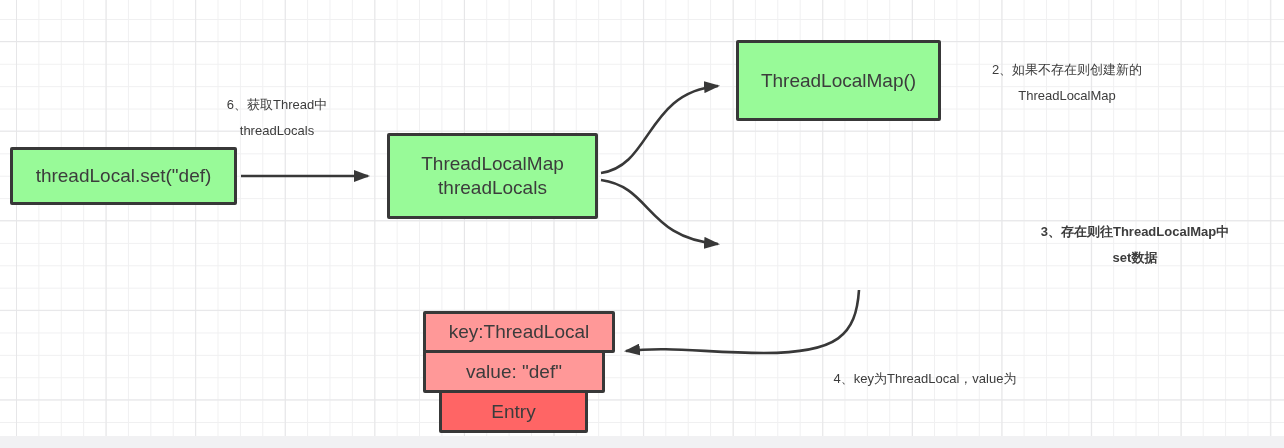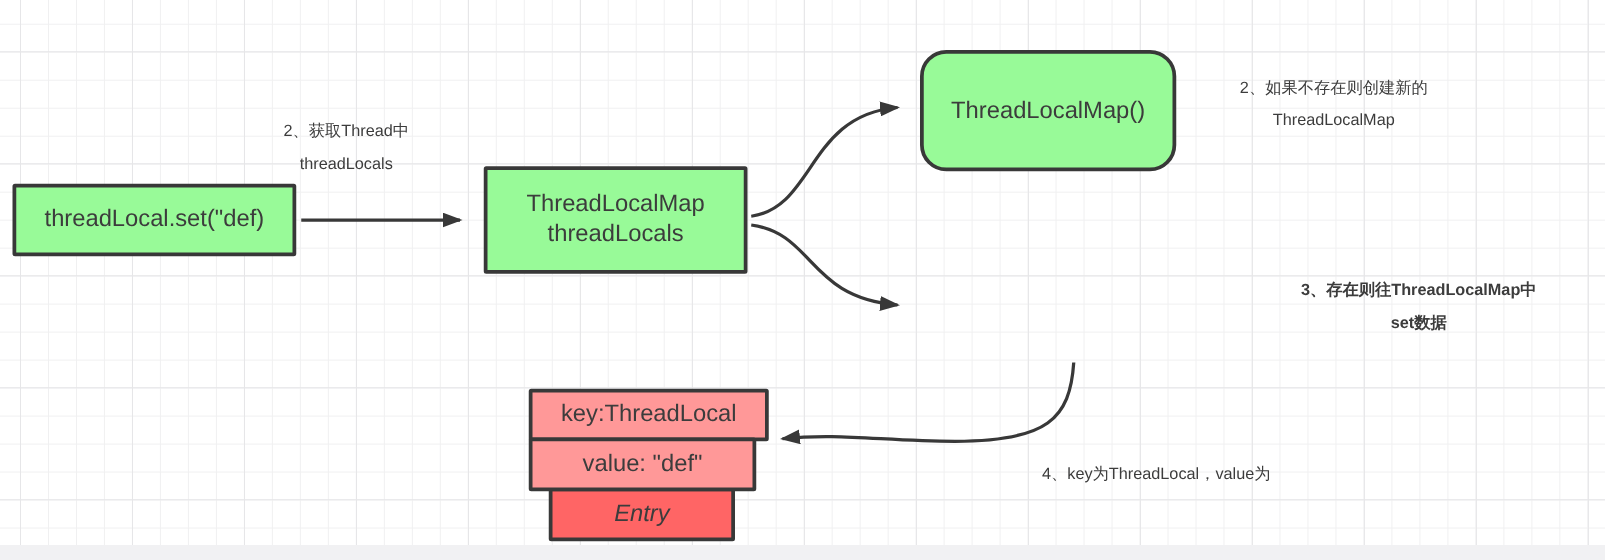--- a/index.html
+++ b/index.html
@@ -27,25 +27,25 @@
     border:3px solid var(--stroke);border-radius:2px;
     display:flex;flex-direction:column;align-items:center;justify-content:center;
     text-align:center;font-size:19px;color:var(--text);line-height:24px;
     z-index:3;
   }
   .green{background:var(--green);}
   .pink{background:var(--pink);}
   .red{background:var(--red);}
   #node-start{left:10px;top:147px;width:227px;height:58px;}
   #node-map{left:387px;top:133px;width:211px;height:86px;}
-  #node-ctor{left:736px;top:40px;width:205px;height:97px;border-radius:21px;}
+  #node-ctor{left:736px;top:40px;width:205px;height:81px;}
   #node-set{left:736px;top:203px;width:247px;height:85px;}
   #entry-key{left:423px;top:311px;width:192px;height:42px;z-index:4;}
   #entry-value{left:423px;top:350px;width:182px;height:43px;z-index:5;}
-  #entry-title{left:439px;top:390px;width:149px;height:43px;z-index:3;font-style:italic;}
+  #entry-title{left:439px;top:390px;width:149px;height:43px;z-index:3;}
   .ann{
     position:absolute;text-align:center;
     font-size:13px;line-height:26px;color:var(--text);z-index:3;
     white-space:nowrap;
   }
   #ann-1{left:182px;top:92px;width:190px;}
   #ann-2{left:947px;top:57px;width:240px;}
   #ann-3{left:985px;top:219px;width:300px;font-weight:bold;}
   #ann-4{left:785px;top:366px;width:280px;text-align:center;}
 </style>
@@ -88,21 +88,21 @@
 
   <div id="entry-value" class="node pink">
     <span>value: "def"</span>
   </div>
 
   <div id="entry-title" class="node red">
     <span>Entry</span>
   </div>
 
   <div id="ann-1" class="ann">
-    <div>2、获取Thread中</div>
+    <div>6、获取Thread中</div>
     <div>threadLocals</div>
   </div>
 
   <div id="ann-2" class="ann">
     <div>2、如果不存在则创建新的</div>
     <div>ThreadLocalMap</div>
   </div>
 
   <div id="ann-3" class="ann">
     <div>3、存在则往ThreadLocalMap中</div>

